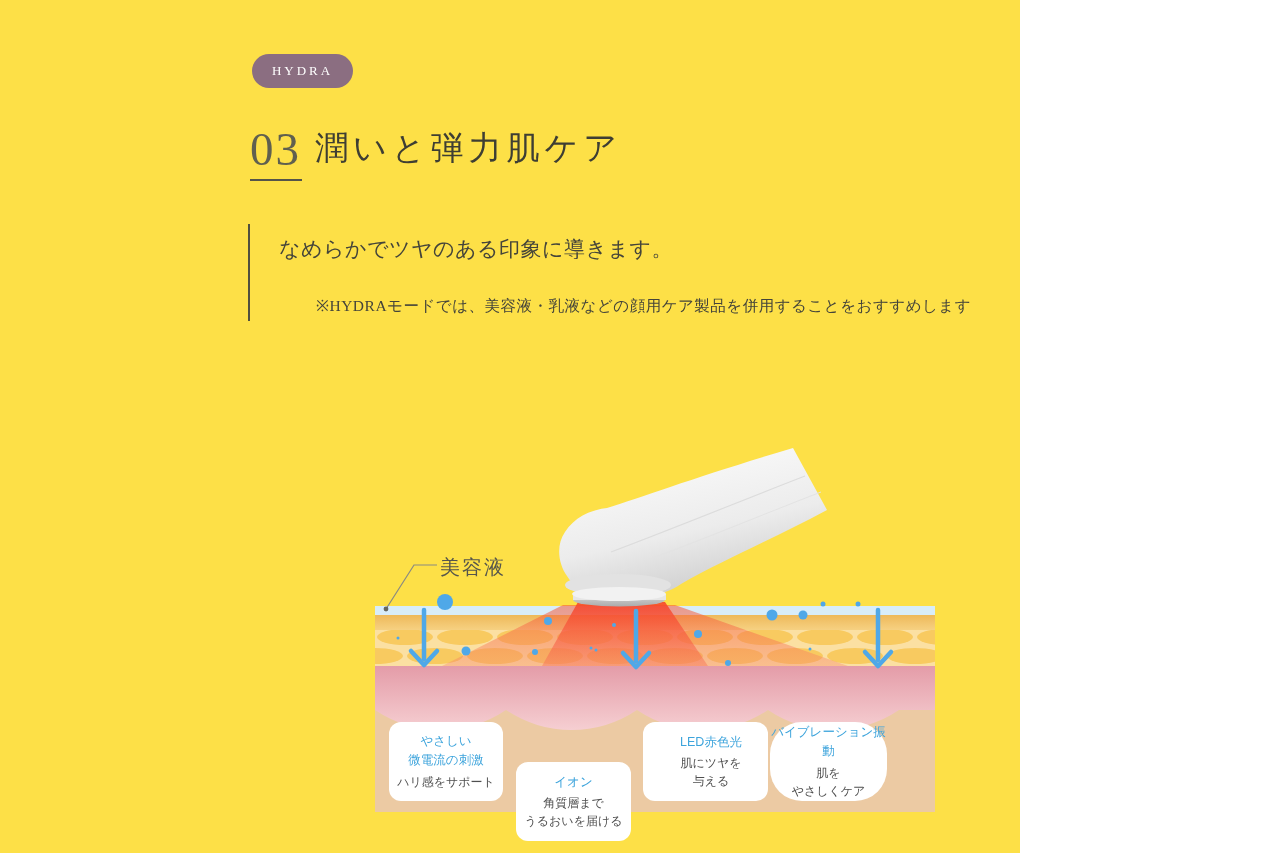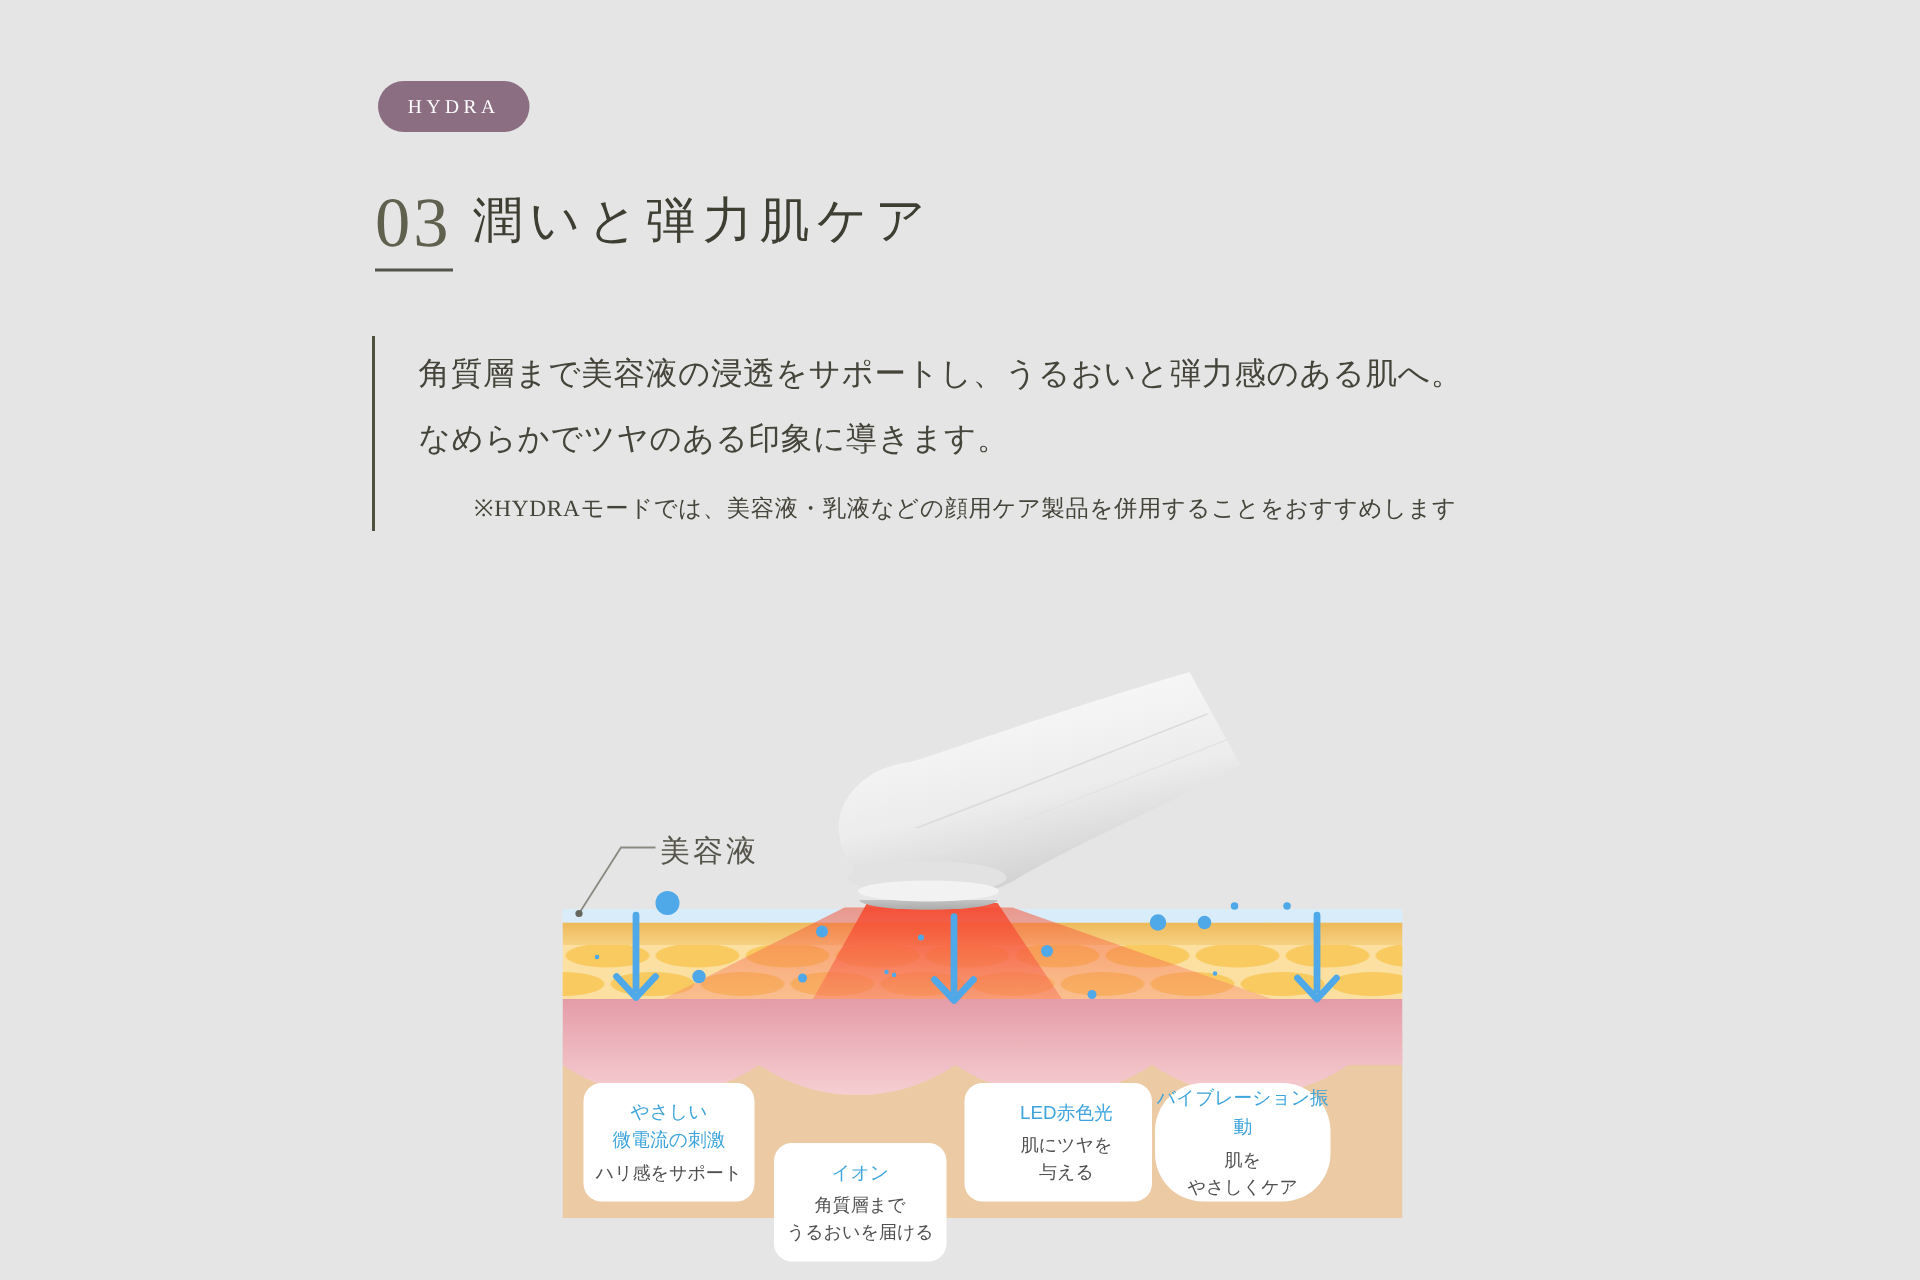--- a/index.html
+++ b/index.html
@@ -1,34 +1,34 @@
 <!DOCTYPE html>
 <html><head>
 <meta charset="utf-8">
 <style>
   html,body{margin:0;padding:0;background:#ffffff;}
-  .page{position:relative;width:1280px;height:853px;background:#e5e5e5;overflow:hidden;
+  .page{position:relative;width:1020px;height:853px;background:#fde047;overflow:hidden;
         font-family:"Liberation Serif","DejaVu Serif",serif;}
 
   
   .badge{position:absolute;left:252px;top:54px;width:101px;height:34px;border-radius:17px;
          background:#8b6e81;color:#ffffff;font-size:13px;letter-spacing:3px;
          display:flex;align-items:center;justify-content:center;}
 
   
   .heading{position:absolute;left:250px;top:126px;display:flex;align-items:flex-start;}
   .h-num{font-size:47px;line-height:1.0;color:#60604f;letter-spacing:2px;
          border-bottom:2px solid #55544a;padding:0 1px 6px 0;}
   .h-title{font-size:33px;line-height:1.2;color:#3e3e33;letter-spacing:5px;margin-left:13px;padding-top:3px;}
 
   
   .desc{position:absolute;left:248px;top:224px;border-left:2px solid #50503f;
         padding:4px 0 4px 29px;color:#44443a;}
   .d-line{margin:0;font-size:21px;line-height:2.05;letter-spacing:0.5px;white-space:nowrap;}
-  .d-note{margin:13px 0 0 0;padding-left:37px;font-size:15.5px;letter-spacing:0.5px;white-space:nowrap;}
+  .d-note{margin:23px 0 0 0;padding-left:37px;font-size:15.5px;letter-spacing:0.5px;white-space:nowrap;}
 
   
   .illustration{position:absolute;left:375px;top:448px;width:560px;height:364px;}
   .illustration svg{position:absolute;left:0;top:0;}
   .serum-label{position:absolute;left:65px;top:106px;font-size:20px;letter-spacing:2px;color:#55554c;}
 
   .card{position:absolute;top:274px;height:79px;background:#ffffff;border-radius:12px;
         display:flex;flex-direction:column;align-items:center;justify-content:center;text-align:center;
         font-family:"Liberation Sans","DejaVu Sans",sans-serif;}
   .card-title{color:#3da4dc;font-size:12.5px;line-height:1.5;white-space:pre-line;margin-bottom:3px;}
@@ -40,21 +40,20 @@
 <div class="page">
 
   <div class="badge">HYDRA</div>
 
   <div class="heading">
     <span class="h-num">03</span>
     <span class="h-title">潤いと弾力肌ケア</span>
   </div>
 
   <div class="desc">
-    <p class="d-line">角質層まで美容液の浸透をサポートし、うるおいと弾力感のある肌へ。</p>
     <p class="d-line">なめらかでツヤのある印象に導きます。</p>
     <p class="d-note">※HYDRAモードでは、美容液・乳液などの顔用ケア製品を併用することをおすすめします</p>
   </div>
 
   <div class="illustration">
     <svg width="560" height="364" viewBox="0 0 560 364">
       <defs>
         <linearGradient id="goldGrad" x1="0" y1="167" x2="0" y2="182" gradientUnits="userSpaceOnUse">
           <stop offset="0" stop-color="#eeb95a"></stop>
             <stop offset="1" stop-color="#f6d182"></stop>

